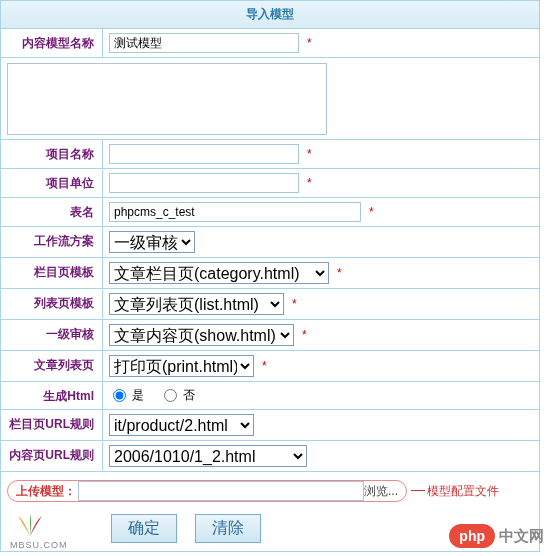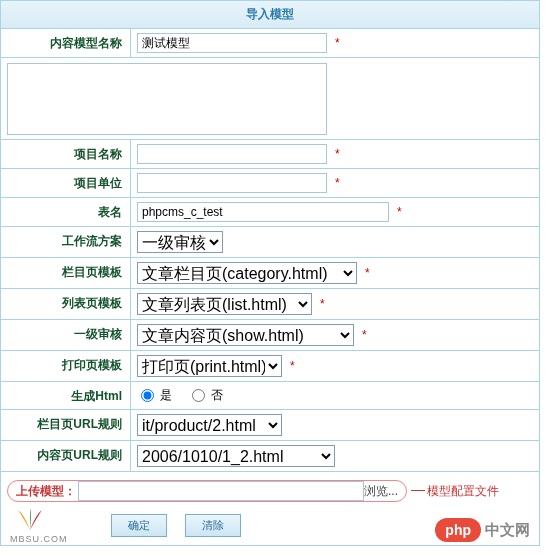--- a/index.html
+++ b/index.html
@@ -1,45 +1,45 @@
 <!DOCTYPE html>
 <html><head>
 <meta charset="utf-8">
 <style>
 * { box-sizing: border-box; margin: 0; padding: 0; }
 body { font-family: Arial, "Microsoft YaHei", sans-serif; font-size: 12px; background: #fff; width: 548px; }
 .container { border: 1px solid #a8d4e8; width: 540px; }
 .header { background: linear-gradient(#e8f4fa, #d8ecf6); color: #2a7aaa; font-weight: bold; text-align: center; padding: 5px 0; border-bottom: 1px solid #a8d4e8; }
 .row { display: flex; border-bottom: 1px solid #a8d4e8; min-height: 28px; }
 .row:last-child { border-bottom: none; }
-.label-cell { width: 102px; background: #fff; color: #14532d; font-weight: bold; text-align: right; padding: 6px 8px 0 0; border-right: 1px solid #a8d4e8; flex-shrink: 0; margin-left: 28px; }
+.label-cell { width: 102px; background: #fff; color: #701a75; font-weight: bold; text-align: right; padding: 6px 8px 0 0; border-right: 1px solid #a8d4e8; flex-shrink: 0; }
 .value-cell { flex: 1; padding: 4px 6px; display: flex; align-items: center; gap: 4px; }
 .textarea-row .label-cell { padding-top: 30px; }
 .textarea-row { min-height: 82px; }
 input[type="text"] { border: 1px solid #a8c8d8; height: 20px; padding: 0 4px; font-size: 12px; }
 .w175 { width: 190px; }
 .w260 { width: 252px; }
 textarea { border: 1px solid #a8c8d8; width: 320px; height: 72px; resize: none; }
 select { border: 1px solid #7f9db9; height: 22px; font-size: 16px; background: #fff; }
 .star { color: #c00; margin-left: 4px; }
 .radio-group { display: flex; gap: 20px; align-items: center; padding-left: 4px; }
 .radio-group label { display: flex; align-items: center; gap: 6px; }
 .upload-section { position: relative; margin: 8px 0 4px 6px; }
 .upload-box { border: 1px solid #e88; border-radius: 12px; padding: 3px 8px; display: inline-flex; align-items: center; width: 400px; height: 22px; }
 .upload-label { color: #c33; font-weight: bold; margin-right: 2px; }
 .upload-input { flex: 1; border: none; background: transparent; }
 .browse-btn { margin-left: auto; color: #444; }
 .upload-note { position: absolute; left: 420px; top: 0; color: #c33; line-height: 22px; }
 .upload-note::before { content: ""; position: absolute; left: -16px; top: 10px; width: 14px; height: 1px; background: #c33; }
 .bottom { padding: 8px 0 8px 110px; display: flex; gap: 18px; align-items: center; }
-.btn { background: linear-gradient(#eaf5fb, #cde6f3); border: 1px solid #7aaed0; color: #2a6a9a; padding: 3px 16px; cursor: pointer; font-size: 11px; }
+.btn { background: linear-gradient(#eaf5fb, #cde6f3); border: 1px solid #7aaed0; color: #2a6a9a; padding: 3px 16px; cursor: pointer; font-size: 16px; }
 .logo-area { position: absolute; left: 10px; bottom: 6px; text-align: center; }
 .logo-svg { display: block; }
 .logo-txt { font-size: 9px; color: #888; letter-spacing: 1px; }
-.php-badge { position: absolute; right: 18px; bottom: 8px; display: flex; align-items: center; text-align: center; }
+.php-badge { position: absolute; right: 4px; bottom: 8px; display: flex; align-items: center; text-align: center; }
 .php-pill { background: #e84b3a; color: #fff; border-radius: 12px; padding: 4px 10px; font-weight: bold; font-size: 14px; }
 .php-cn { color: #888; font-size: 15px; margin-left: 4px; font-weight: bold; }
 .wrapper { position: relative; width: 548px; padding-bottom: 4px; }
 </style>
 </head>
 <body>
 <div class="wrapper">
 
 <div class="container">
   <div class="header">导入模型</div>
@@ -101,27 +101,27 @@
     <div class="label-cell">列表页模板</div>
     <div class="value-cell">
       <select style="width:175px"><option>文章列表页(list.html)</option></select>
       <span class="star">*</span>
     </div>
   </div>
 
   <div class="row">
     <div class="label-cell">一级审核</div>
     <div class="value-cell">
-      <select style="width:217px"><option>文章内容页(show.html)</option></select>
+      <select style="width:185px"><option>文章内容页(show.html)</option></select>
       <span class="star">*</span>
     </div>
   </div>
 
   <div class="row">
-    <div class="label-cell">打印页模板</div>
+    <div class="label-cell">文章列表页</div>
     <div class="value-cell">
       <select style="width:145px"><option>打印页(print.html)</option></select>
       <span class="star">*</span>
     </div>
   </div>
 
   <div class="row">
     <div class="label-cell">生成Html</div>
     <div class="value-cell">
       <div class="radio-group">

